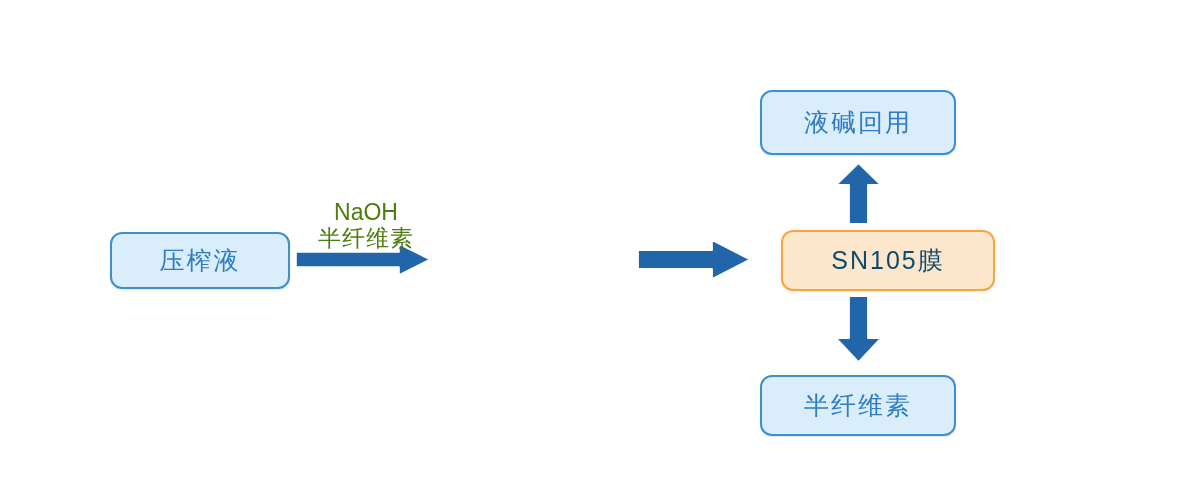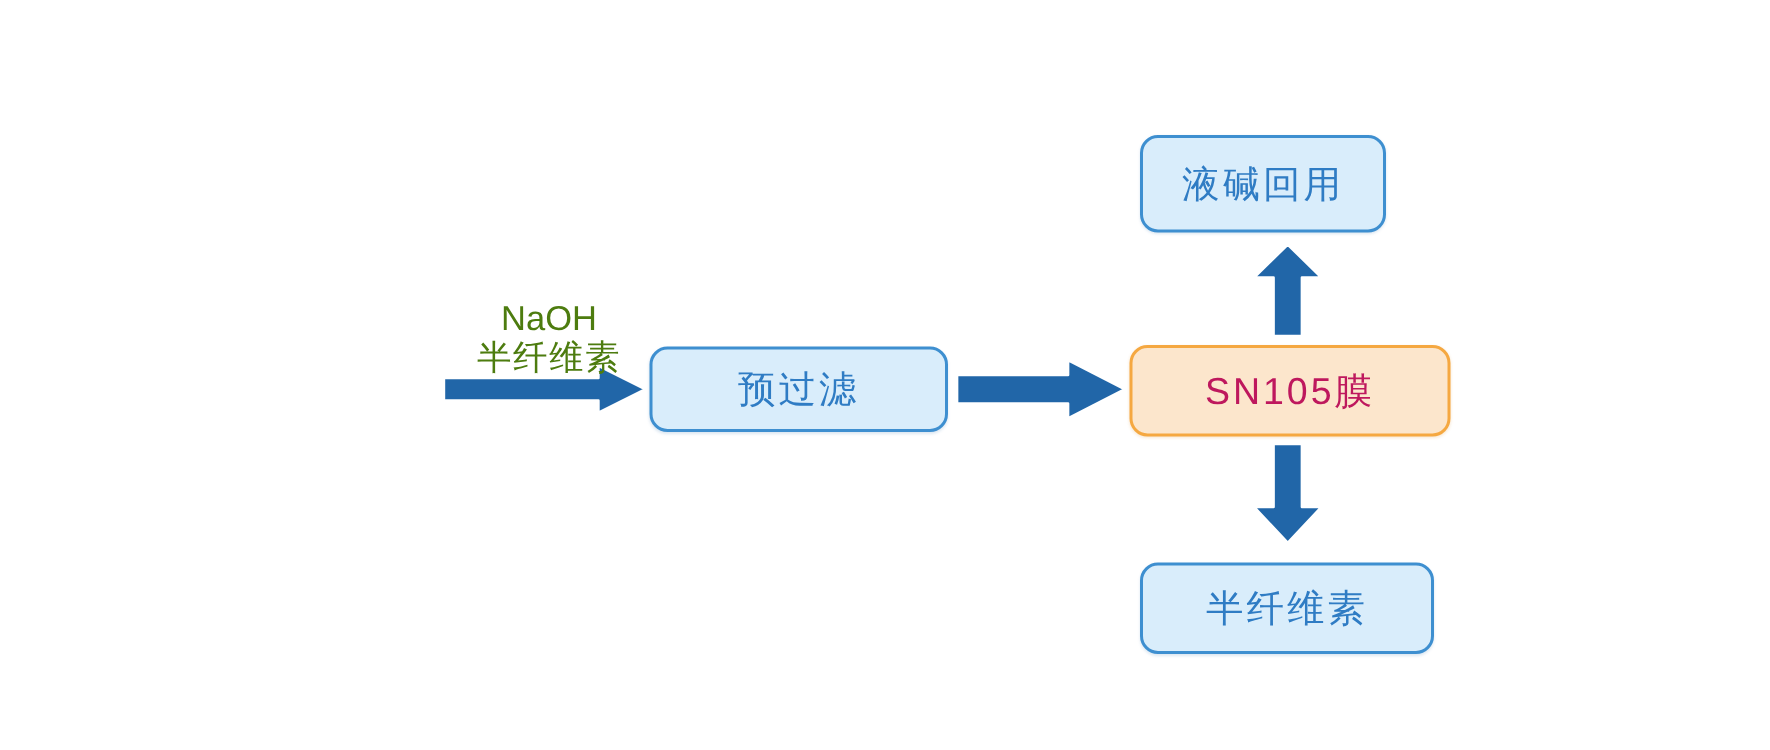--- a/index.html
+++ b/index.html
@@ -32,29 +32,30 @@
   .node-blue {
     background: #d9edfb;
     border: 2px solid #3e8fd0;
     color: #2f7cc4;
     font-size: 25px;
     box-shadow: 0 1px 2px rgba(60,120,180,0.18);
   }
   .node-orange {
     background: #fce6cc;
     border: 2px solid #f5a841;
-    color: #be185d;
+    color: #0c4a6e;
     font-size: 25px;
     box-shadow: 0 1px 2px rgba(220,150,60,0.20);
+    margin-left: 28px;
   }
 
   #node-press   { left: 110px; top: 232px; width: 180px; height: 57px; }
   #node-prefilt { left: 433px; top: 231px; width: 199px; height: 57px; }
   #node-memb    { left: 753px; top: 230px; width: 214px; height: 61px; }
-  #node-alkali  { left: 760px; top:  90px; width: 164px; height: 65px; }
+  #node-alkali  { left: 760px; top:  90px; width: 196px; height: 65px; }
   #node-hemi    { left: 760px; top: 375px; width: 196px; height: 61px; }
 
   
   .edge-label {
     position: absolute;
     color: #4d7c0f;
     font-size: 23px;
     line-height: 1.12;
     text-align: center;
     white-space: nowrap;
@@ -93,24 +94,24 @@
     <g>
       <path d="M 849 296 L 849 338 L 836 338 L 858.5 362 L 881 338 L 868 338 L 868 296 Z" fill="#2166a8" stroke="#ffffff" stroke-width="1.8" stroke-linejoin="round"></path>
     </g>
   </svg>
 
   <div class="edge-label" id="label-naoh">
     <div class="l1">NaOH</div>
     <div class="l2">半纤维素</div>
   </div>
 
+  <div class="node node-blue" id="node-press">
+    <span>压榨液</span>
+  </div>
 
-  <div class="node node-blue" id="node-prefilt">
-    <span>预过滤</span>
-  </div>
 
   <div class="node node-orange" id="node-memb">
     <span>SN105膜</span>
   </div>
 
   <div class="node node-blue" id="node-alkali">
     <span>液碱回用</span>
   </div>
 
   <div class="node node-blue" id="node-hemi">

